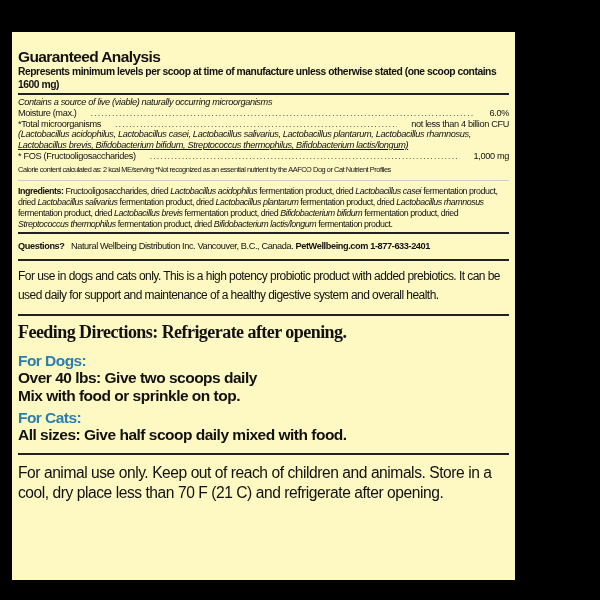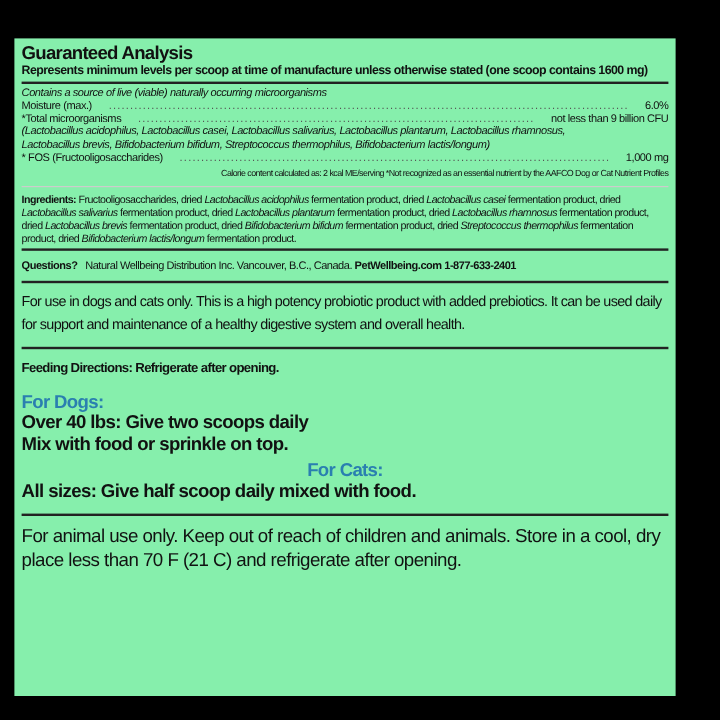--- a/index.html
+++ b/index.html
@@ -2,42 +2,42 @@
 <html><head>
   <meta charset="utf-8">
   <style>
     html, body { margin: 0; padding: 0; }
     body {
       width: 600px; height: 600px; background: #000; position: relative; overflow: hidden;
       font-family: "Liberation Sans Narrow", "Liberation Sans", sans-serif;
       color: #111;
     }
     .panel {
-      position: absolute; left: 12px; top: 32px; width: 551px; height: 548px;
-      background: #86efac; box-sizing: border-box; padding: 3px 6px 0 6px;
+      position: absolute; left: 12px; top: 32px; width: 503px; height: 548px;
+      background: #fef9c3; box-sizing: border-box; padding: 15px 6px 0 6px;
     }
     .ga-title { font-weight: bold; font-size: 15.5px; letter-spacing: -0.6px; line-height: 17px; margin-top: 1px; }
     .ga-sub { font-weight: bold; font-size: 10.3px; letter-spacing: -0.45px; line-height: 13px; }
     .rule-thick { border-top: 2px solid #222; margin: 0; }
     .rule-thin { border-top: 1px solid #ccc; margin: 0; }
     .ga-body { font-size: 9.2px; letter-spacing: -0.35px; line-height: 10.8px; padding-top: 2px; }
     .ga-body .it { font-style: italic; }
     .row { display: flex; align-items: baseline; white-space: nowrap; gap: 12px; }
     .row .lbl { flex: 0 0 auto; }
     .row .dots { flex: 1 1 auto; overflow: hidden; margin: 0 2px; color: #555; letter-spacing: 1px; }
     .row .dots::before { content: "..................................................................................................................................................................................................................."; }
     .row .val { flex: 0 0 auto; }
     .cal { font-size: 7.4px; letter-spacing: -0.45px; line-height: 10px; margin-top: 3px; padding-bottom: 5px; }
     .ingr { font-size: 8.9px; letter-spacing: -0.45px; line-height: 11px; padding: 5px 0 2px 0; }
     .ingr b { font-weight: bold; }
     .ingr i { font-style: italic; margin-top: 20px; }
     .quest { font-size: 9.2px; letter-spacing: -0.4px; line-height: 12px; padding: 6px 0 7px 0; }
     .quest b { font-weight: bold; text-align: center; }
     .desc { font-weight: normal; font-size: 12px; letter-spacing: -0.55px; line-height: 19.5px; padding: 6px 0 8px 0; }
-    .feed-title { font-weight: bold; font-size: 11px; letter-spacing: -0.55px; line-height: 20px; padding: 6px 0 6px 0; }
+    .feed-title { font-weight: bold; font-size: 18px; letter-spacing: -0.55px; line-height: 20px; padding: 6px 0 6px 0; font-family: Liberation Serif, serif; }
     .sub-head { font-weight: bold; font-size: 15.5px; letter-spacing: -0.55px; line-height: 17px; margin-top: 4px; }
     .feed-line { font-weight: bold; font-size: 15.5px; letter-spacing: -0.5px; line-height: 18px; }
     .warn { font-size: 15.6px; letter-spacing: -0.45px; line-height: 20px; padding: 8px 0 0 0; }
   </style>
 </head>
 <body>
 
 <div class="panel">
 
   <div class="ga-title">Guaranteed Analysis</div>
@@ -47,30 +47,30 @@
   <div class="ga-body">
     <div class="it">Contains a source of live (viable) naturally occurring microorganisms</div>
     <div class="row">
       <span class="lbl">Moisture (max.)</span>
       <span class="dots"></span>
       <span class="val">6.0%</span>
     </div>
     <div class="row">
       <span class="lbl">*Total microorganisms</span>
       <span class="dots"></span>
-      <span class="val">not less than 9 billion CFU</span>
+      <span class="val">not less than 4 billion CFU</span>
     </div>
     <div class="it" style="white-space:nowrap;">(Lactobacillus acidophilus, Lactobacillus casei, Lactobacillus salivarius, Lactobacillus plantarum, Lactobacillus rhamnosus,</div>
-    <div class="it" style="white-space:nowrap;">Lactobacillus brevis, Bifidobacterium bifidum, Streptococcus thermophilus, Bifidobacterium lactis/longum)</div>
+    <div class="it" style="white-space:nowrap;text-decoration:underline;">Lactobacillus brevis, Bifidobacterium bifidum, Streptococcus thermophilus, Bifidobacterium lactis/longum)</div>
     <div class="row">
       <span class="lbl">* FOS (Fructooligosaccharides)</span>
       <span class="dots"></span>
       <span class="val">1,000 mg</span>
     </div>
-    <div class="cal" style="white-space:nowrap;text-align:right;">Calorie content calculated as: 2 kcal ME/serving  *Not recognized as an essential nutrient by the AAFCO Dog or Cat Nutrient Profiles</div>
+    <div class="cal" style="white-space:nowrap;">Calorie content calculated as: 2 kcal ME/serving  *Not recognized as an essential nutrient by the AAFCO Dog or Cat Nutrient Profiles</div>
   </div>
   <div class="rule-thin"></div>
 
   <div class="ingr">
     <b>Ingredients:</b><span id="ingr-parts"><span> Fructooligosaccharides, dried </span><i>Lactobacillus acidophilus</i><span> fermentation product, dried </span><i>Lactobacillus casei</i><span> fermentation product, dried </span><i>Lactobacillus salivarius</i><span> fermentation product, dried </span><i>Lactobacillus plantarum</i><span> fermentation product, dried </span><i>Lactobacillus rhamnosus</i><span> fermentation product, dried </span><i>Lactobacillus brevis</i><span> fermentation product, dried </span><i>Bifidobacterium bifidum</i><span> fermentation product, dried </span><i>Streptococcus thermophilus</i><span> fermentation product, dried </span><i>Bifidobacterium lactis/longum</i><span> fermentation product.</span></span>
   </div>
   <div class="rule-thick"></div>
 
   <div class="quest">
     <b>Questions?</b>&nbsp;&nbsp;
@@ -83,19 +83,19 @@
   <div class="desc">For use in dogs and cats only. This is a high potency probiotic product with added prebiotics. It can be used daily for support and maintenance of a healthy digestive system and overall health.</div>
   <div class="rule-thick"></div>
 
   <div class="feed-title">Feeding Directions:  Refrigerate after opening.</div>
   <div>
     <div class="sub-head" style="color:#2a7fb0;">For Dogs:</div>
     <div class="feed-line">Over 40 lbs: Give two scoops daily</div>
     <div class="feed-line">Mix with food or sprinkle on top.</div>
   </div>
   <div style="margin-top:3px;">
-    <div class="sub-head" style="color:#2a7fb0;text-align:center;">For Cats:</div>
+    <div class="sub-head" style="color:#2a7fb0;">For Cats:</div>
     <div class="feed-line">All sizes: Give half scoop daily mixed with food.</div>
   </div>
   <div class="rule-thick" style="margin-top:9px;"></div>
 
   <div class="warn">For animal use only. Keep out of reach of children and animals. Store in a cool, dry place less than 70 F (21 C) and refrigerate after opening.</div>
 </div>
 
 </body></html>

